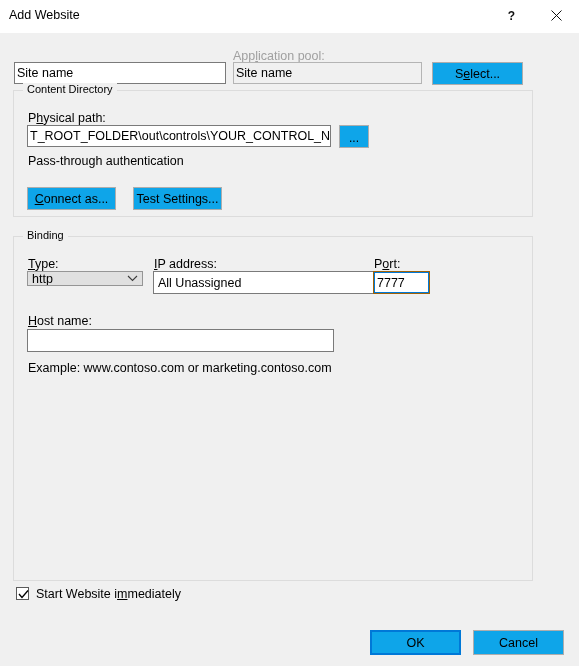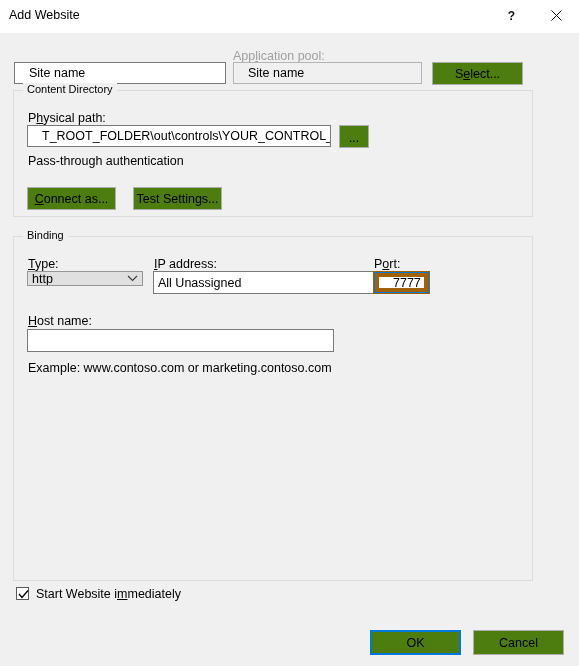--- a/index.html
+++ b/index.html
@@ -61,41 +61,41 @@
   .acc { text-decoration: underline; text-underline-offset: 1px; }
 
   
   .tbox {
     position: absolute;
     background: #ffffff;
     border: 1px solid #7a7a7a;
     font-family: "Liberation Sans", sans-serif;
     font-size: 12.5px;
     color: #000;
-    padding: 0 14px;
+    padding: 0 2px;
     display: flex; align-items: center;
     white-space: nowrap;
     overflow: hidden;
   }
   .tbox.disabled {
     background: #f0f0f0;
     border-color: #b4b4b4;
     color: #000;
   }
   .tbox.focused {
-    border: 6px solid #a16207;
+    border: 2px solid #a16207;
     outline: 1px solid #0078d7;
     outline-offset: -2px;
     align-items: center;
   }
 
   
   .btn {
     position: absolute;
-    background: #4d7c0f;
+    background: #0ea5e9;
     border: 1px solid #adadad;
     font-family: "Liberation Sans", sans-serif;
     font-size: 12.5px;
     color: #000;
     display: flex; align-items: center; justify-content: center;
     cursor: default;
     user-select: none;
     white-space: nowrap;
     padding: 0;
   }

